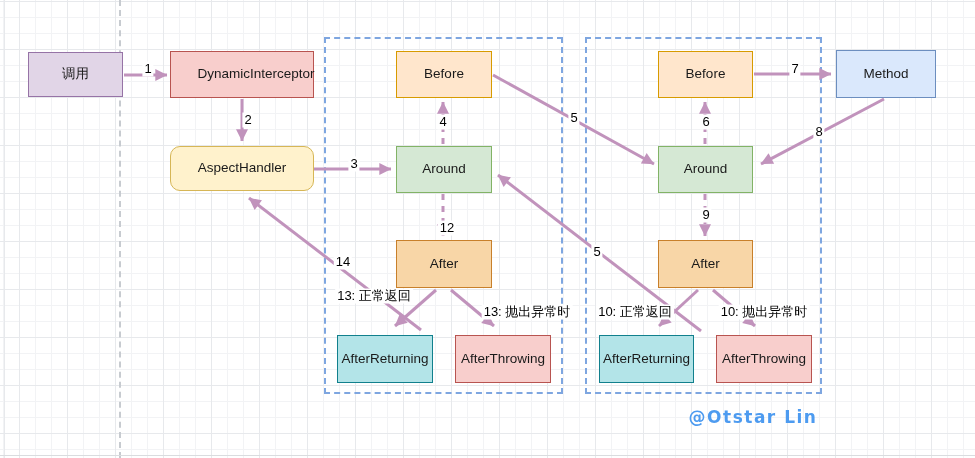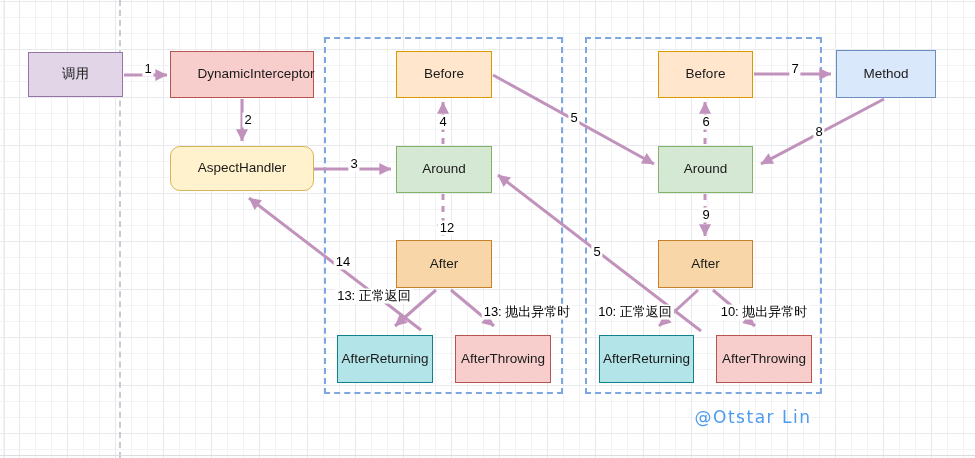--- a/index.html
+++ b/index.html
@@ -27,21 +27,21 @@
   }
   svg.edges { position:absolute; left:0; top:0; pointer-events:none; }
   svg.edges line { fill:none; }
   .edge-label, .branch-label {
     position:absolute; transform:translate(-50%,-50%);
     font-size:13px; color:#000; background:#ffffff; padding:0 2px;
     white-space:nowrap; line-height:1.15;
   }
   .watermark {
     position:absolute; transform:translate(-50%,-50%);
-    font-size:17px; font-weight:normal; letter-spacing:1.5px;
+    font-size:17px; font-weight:bold; letter-spacing:1.5px;
     font-family:"DejaVu Sans", sans-serif;
     text-align:right;
   }
 </style>
 </head>
 <body>
 
 <div class="canvas" style="width: 975px; height: 458px;">
   <div class="page-divider-v" style="left: 119px;"></div>
   <div class="page-edge-h" style="top: 455px;"></div>

